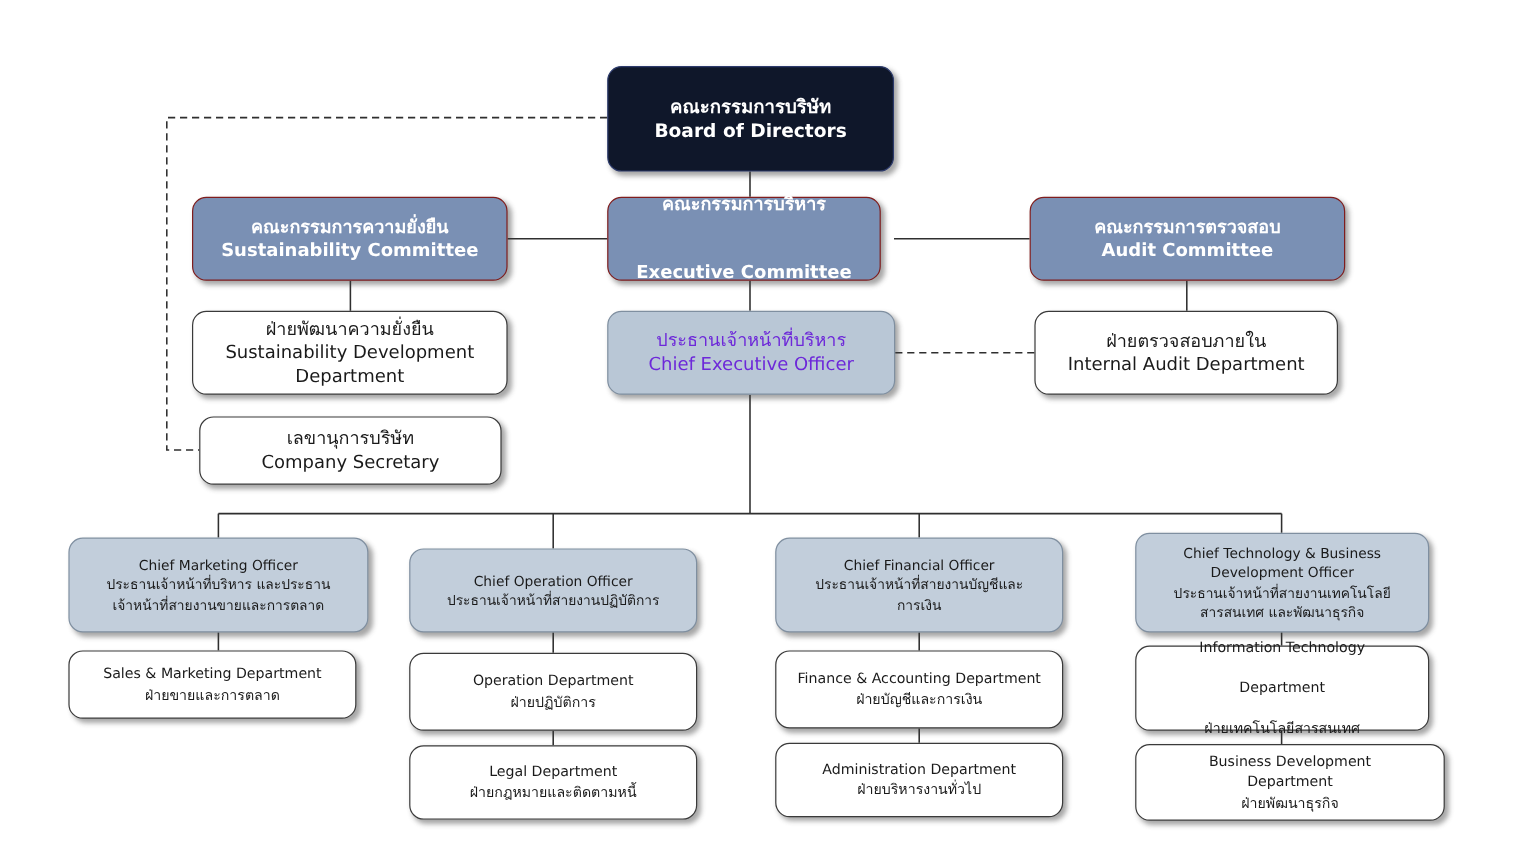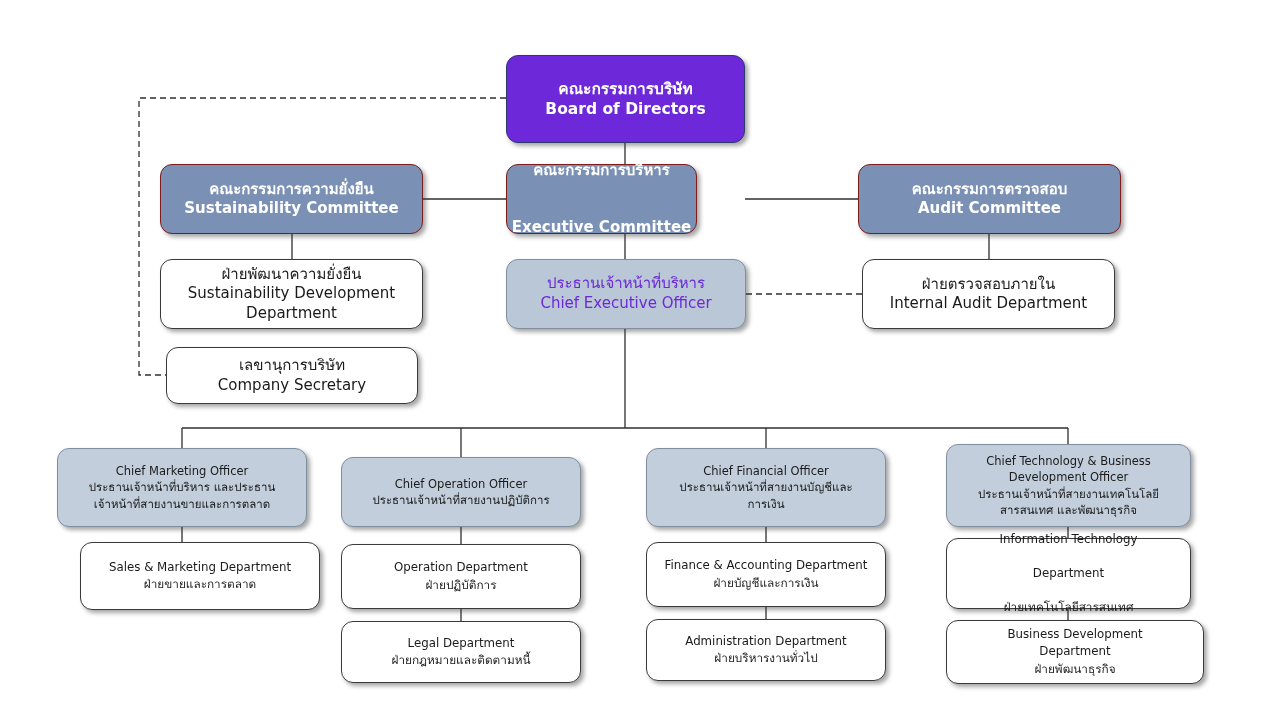--- a/index.html
+++ b/index.html
@@ -26,21 +26,21 @@
     flex-direction:column;
     align-items:center;
     justify-content:center;
     text-align:center;
     border-radius:12px;
     box-shadow:3px 3px 4px rgba(60,60,60,0.45);
     z-index:2;
   }
   
   .lvl-board{
-    background:#6d28d9;
+    background:#0f172a;
     border:1px solid #2c3a6b;
     color:#ffffff;
     font-weight:bold;
     font-size:15.5px;
     line-height:1.30;
   }
   .lvl-committee{
     background:#7a90b4;
     border:1px solid #7f1d1d;
     color:#ffffff;
@@ -129,21 +129,21 @@
   <div class="node lvl-board" style="left:506px;top:55px;width:239px;height:88px;">
     <span class="line-th">คณะกรรมการบริษัท</span>
     <span class="line-en">Board of Directors</span>
   </div>
 
   <div class="node lvl-committee" style="left:160px;top:164px;width:263px;height:70px;">
     <span class="line-th">คณะกรรมการความยั่งยืน</span>
     <span class="line-en">Sustainability Committee</span>
   </div>
 
-  <div class="node lvl-committee" style="left:506px;top:164px;width:191px;height:70px;gap:38px;">
+  <div class="node lvl-committee" style="left:506px;top:164px;width:228px;height:70px;gap:38px;">
     <span class="line-th">คณะกรรมการบริหาร</span>
     <span class="line-en">Executive Committee</span>
   </div>
 
   <div class="node lvl-committee" style="left:858px;top:164px;width:263px;height:70px;">
     <span class="line-th">คณะกรรมการตรวจสอบ</span>
     <span class="line-en">Audit Committee</span>
   </div>
 
   <div class="node lvl-dept" style="left:160px;top:259px;width:263px;height:70px;">
@@ -165,21 +165,21 @@
   <div class="node lvl-dept" style="left:862px;top:259px;width:253px;height:70px;">
     <span class="line-th">ฝ่ายตรวจสอบภายใน</span>
     <span class="line-en">Internal Audit Department</span>
   </div>
 
   <div class="node lvl-chief" style="left:57px;top:448px;width:250px;height:79px;">
     <span class="line-en pad">Chief Marketing Officer</span>
     <span class="line-th pad">ประธานเจ้าหน้าที่บริหาร  และประธาน</span>
     <span class="line-th pad">เจ้าหน้าที่สายงานขายและการตลาด</span>
   </div>
-  <div class="node lvl-subdept" style="left:80px;top:542px;width:240px;height:68px;">
+  <div class="node lvl-subdept" style="left:57px;top:542px;width:240px;height:57px;">
     <span class="line-en pad">Sales &amp; Marketing Department</span>
     <span class="line-th pad">ฝ่ายขายและการตลาด</span>
   </div>
 
   <div class="node lvl-chief" style="left:341px;top:457px;width:240px;height:70px;">
     <span class="line-en pad">Chief Operation Officer</span>
     <span class="line-th pad">ประธานเจ้าหน้าที่สายงานปฏิบัติการ</span>
   </div>
   <div class="node lvl-subdept" style="left:341px;top:544px;width:240px;height:65px;">
     <span class="line-en pad">Operation Department</span>

